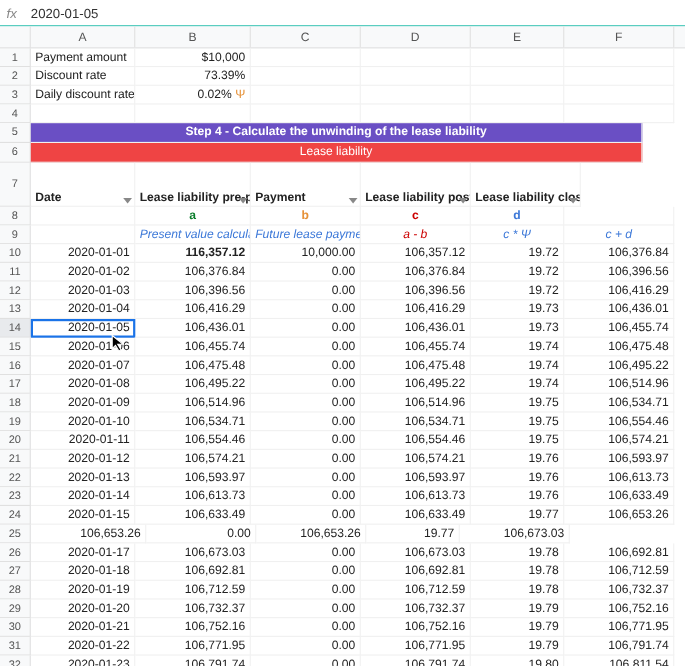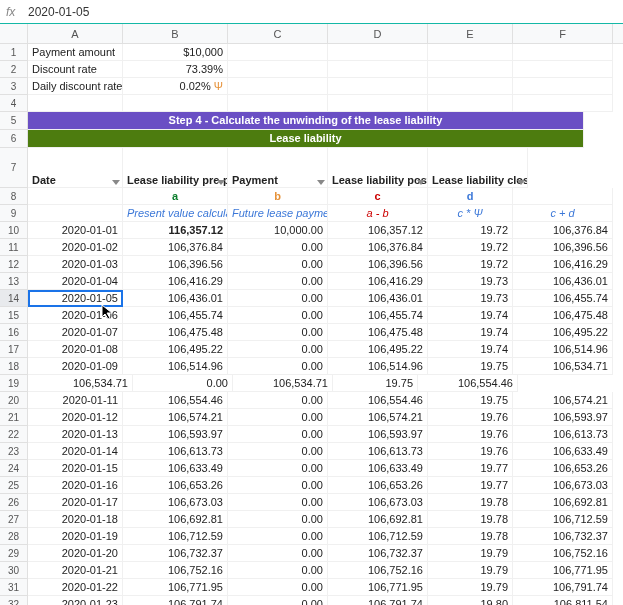--- a/index.html
+++ b/index.html
@@ -42,21 +42,21 @@
   .cell {
     border-right:1px solid #f0f0f0; border-bottom:1px solid #f0f0f0;
     padding: 0 4px; line-height:17px; overflow:hidden; white-space:nowrap;
     font-size:11px;
   }
   .wA{width:95px;} .wB{width:105px;} .wC{width:100px;} .wD{width:100px;} .wE{width:85px;} .wF{width:100px;}
   .right{text-align:right;}
   .row.tall{height:40px;} .row.tall .cell{line-height:13px; padding-top:2px; display:flex; align-items:flex-end;}
   .row.tall .rh{line-height:40px;}
   .banner-purple .cell{background:#6a4fc4;color:#fff;text-align:center;font-weight:bold;}
-  .banner-blue .cell{background:#4d7c0f;color:#fff;text-align:center;font-weight:bold;}
+  .banner-blue .cell{background:#ef4444;color:#fff;text-align:center;font-weight:normal;}
   .hdr .cell{font-weight:bold; font-size:11px; position:relative;}
   .filter{position:absolute; right:2px; bottom:2px; width:0;height:0;
     border-left:4px solid transparent;border-right:4px solid transparent;border-top:5px solid #888;}
   .row8 .cell{color:#0a7d2b;text-align:center;font-weight:bold;}
   .row8 .cell.b{color:#e69138;}
   .row8 .cell.c{color:#cc0000;}
   .row8 .cell.d{color:#3c78d8;}
   .row9 .cell{font-style:italic;text-align:center;}
   .row9 .cell.a{color:#3c78d8;}
   .row9 .cell.b{color:#3c78d8;}
@@ -256,20 +256,21 @@
         <div class="rh">18</div>
         <div class="cell wA right ">2020-01-09</div>
         <div class="cell wB right ">106,514.96</div>
         <div class="cell wC right ">0.00</div>
         <div class="cell wD right ">106,514.96</div>
         <div class="cell wE right ">19.75</div>
         <div class="cell wF right ">106,534.71</div>
       </div>
       <div class="row">
         <div class="rh">19</div>
+        <div class="cell wA right ">2020-01-10</div>
         <div class="cell wB right ">106,534.71</div>
         <div class="cell wC right ">0.00</div>
         <div class="cell wD right ">106,534.71</div>
         <div class="cell wE right ">19.75</div>
         <div class="cell wF right ">106,554.46</div>
       </div>
       <div class="row">
         <div class="rh">20</div>
         <div class="cell wA right ">2020-01-11</div>
         <div class="cell wB right ">106,554.46</div>
@@ -309,21 +310,20 @@
         <div class="rh">24</div>
         <div class="cell wA right ">2020-01-15</div>
         <div class="cell wB right ">106,633.49</div>
         <div class="cell wC right ">0.00</div>
         <div class="cell wD right ">106,633.49</div>
         <div class="cell wE right ">19.77</div>
         <div class="cell wF right ">106,653.26</div>
       </div>
       <div class="row">
         <div class="rh">25</div>
-        <div class="cell wA right ">2020-01-16</div>
         <div class="cell wB right ">106,653.26</div>
         <div class="cell wC right ">0.00</div>
         <div class="cell wD right ">106,653.26</div>
         <div class="cell wE right ">19.77</div>
         <div class="cell wF right ">106,673.03</div>
       </div>
       <div class="row">
         <div class="rh">26</div>
         <div class="cell wA right ">2020-01-17</div>
         <div class="cell wB right ">106,673.03</div>

